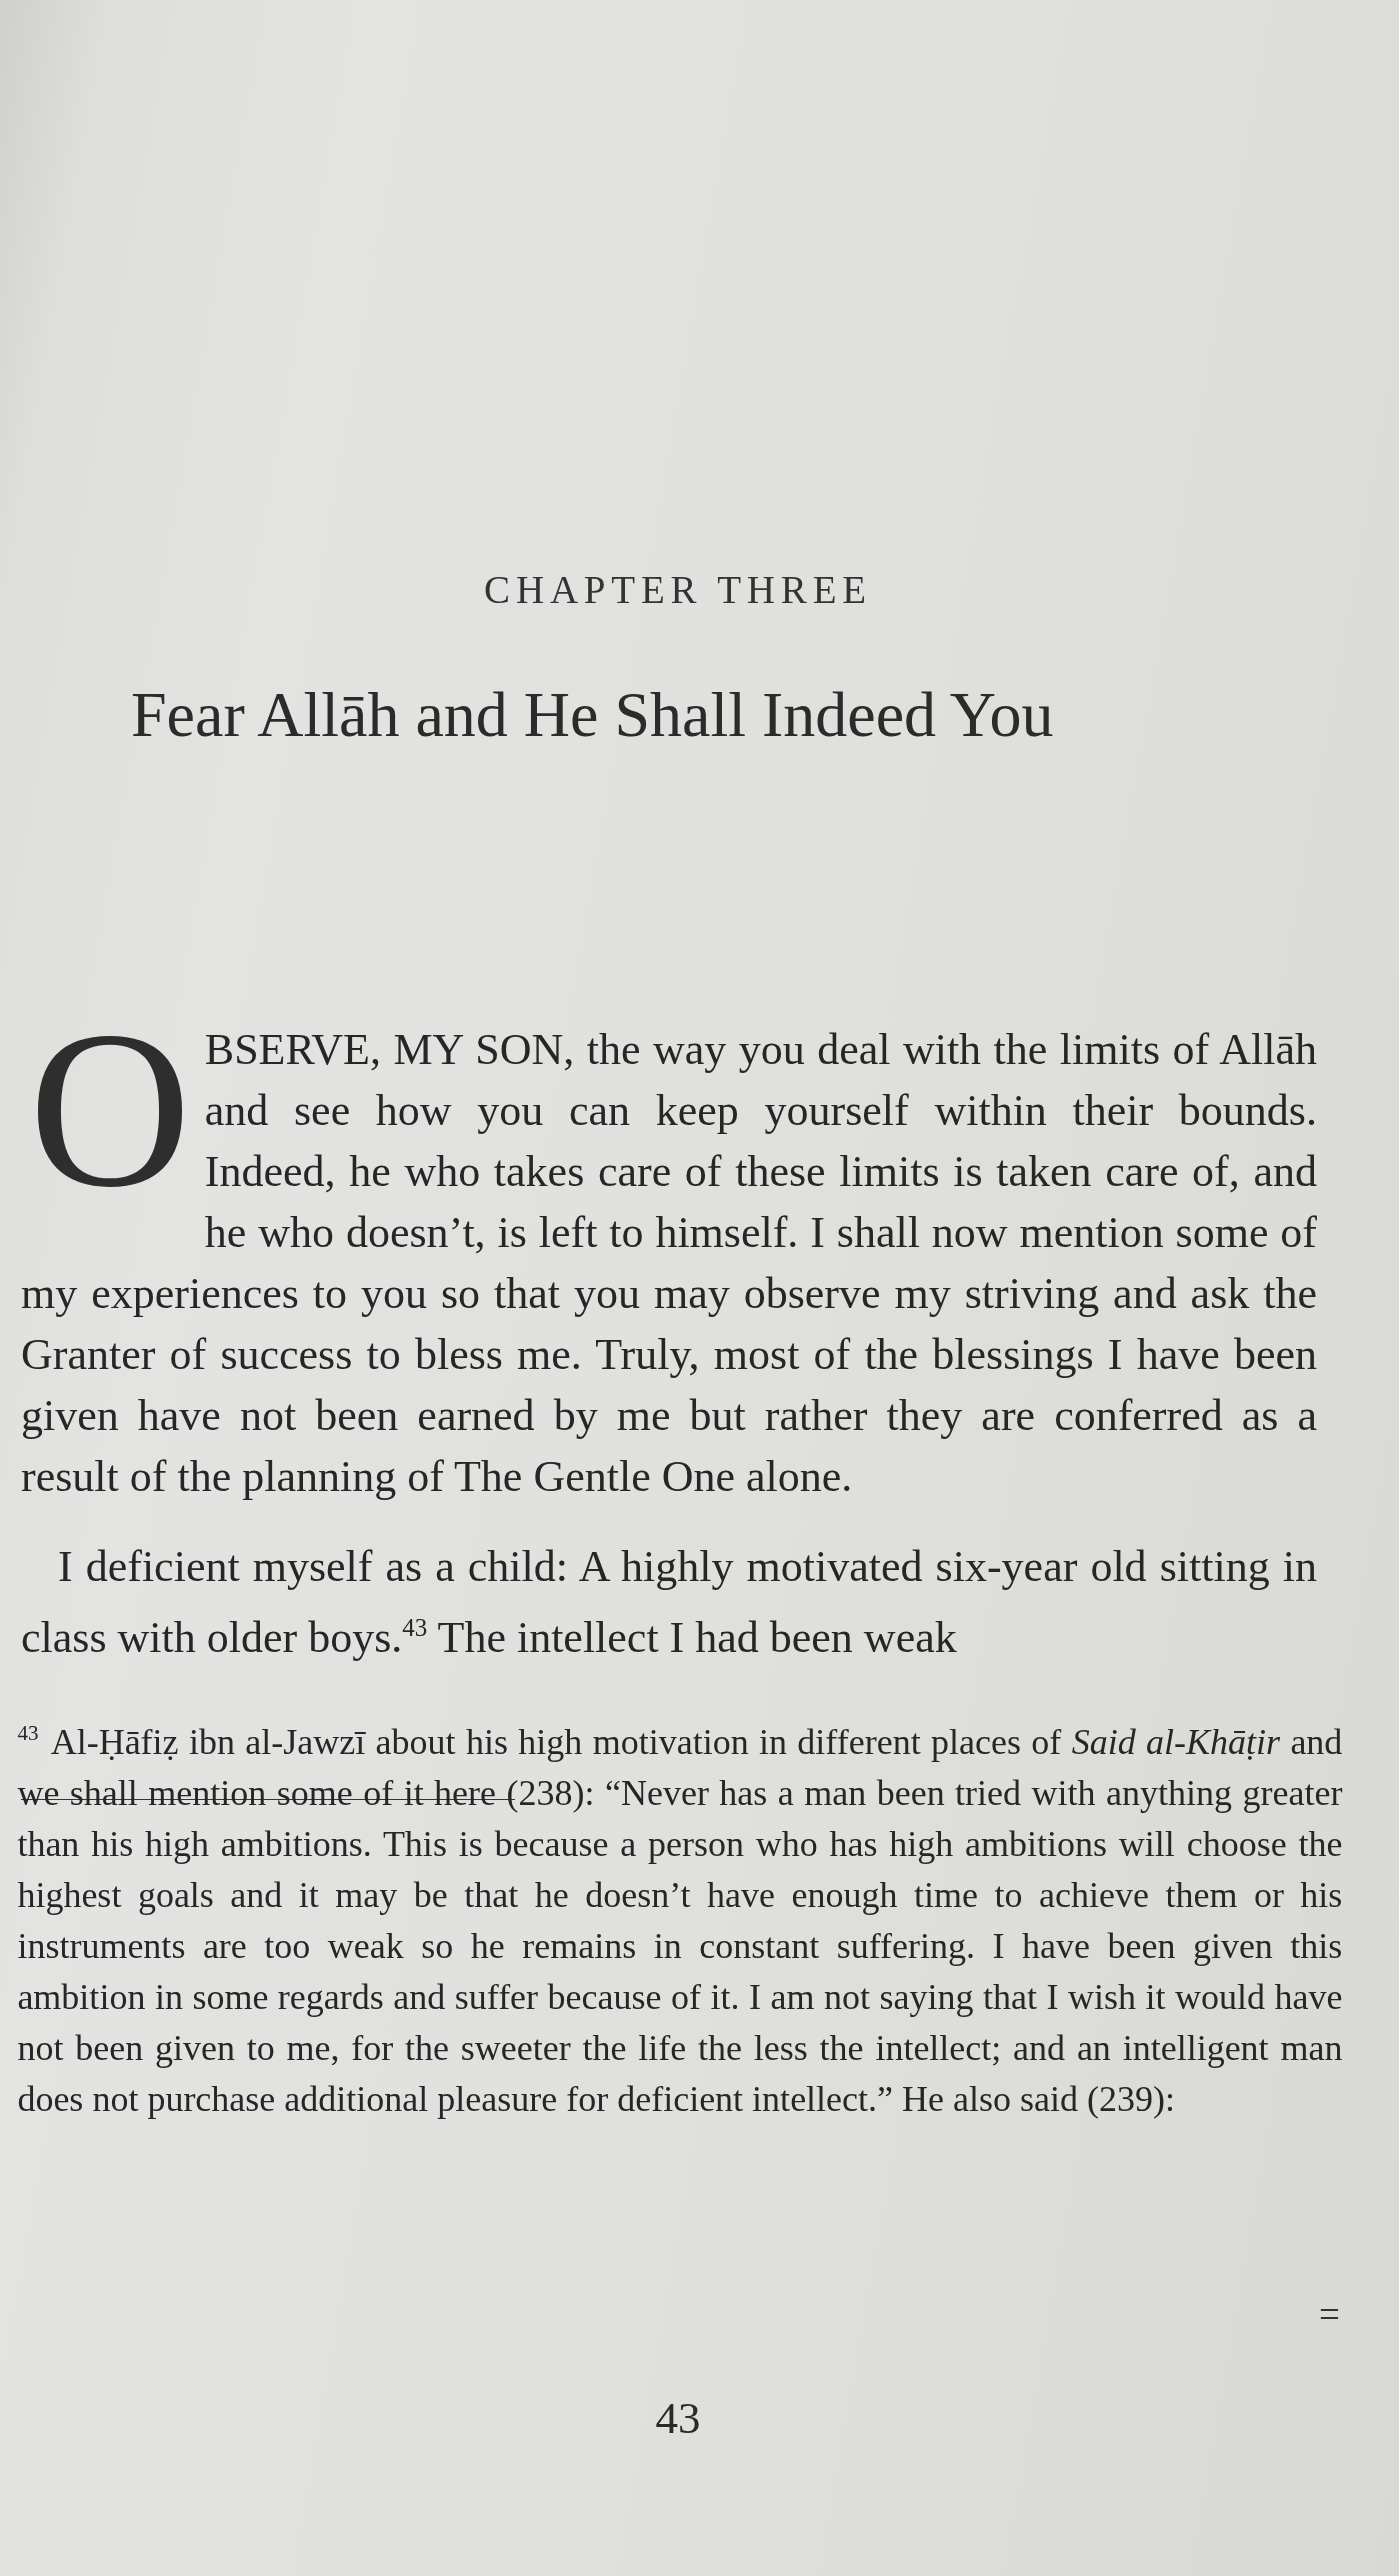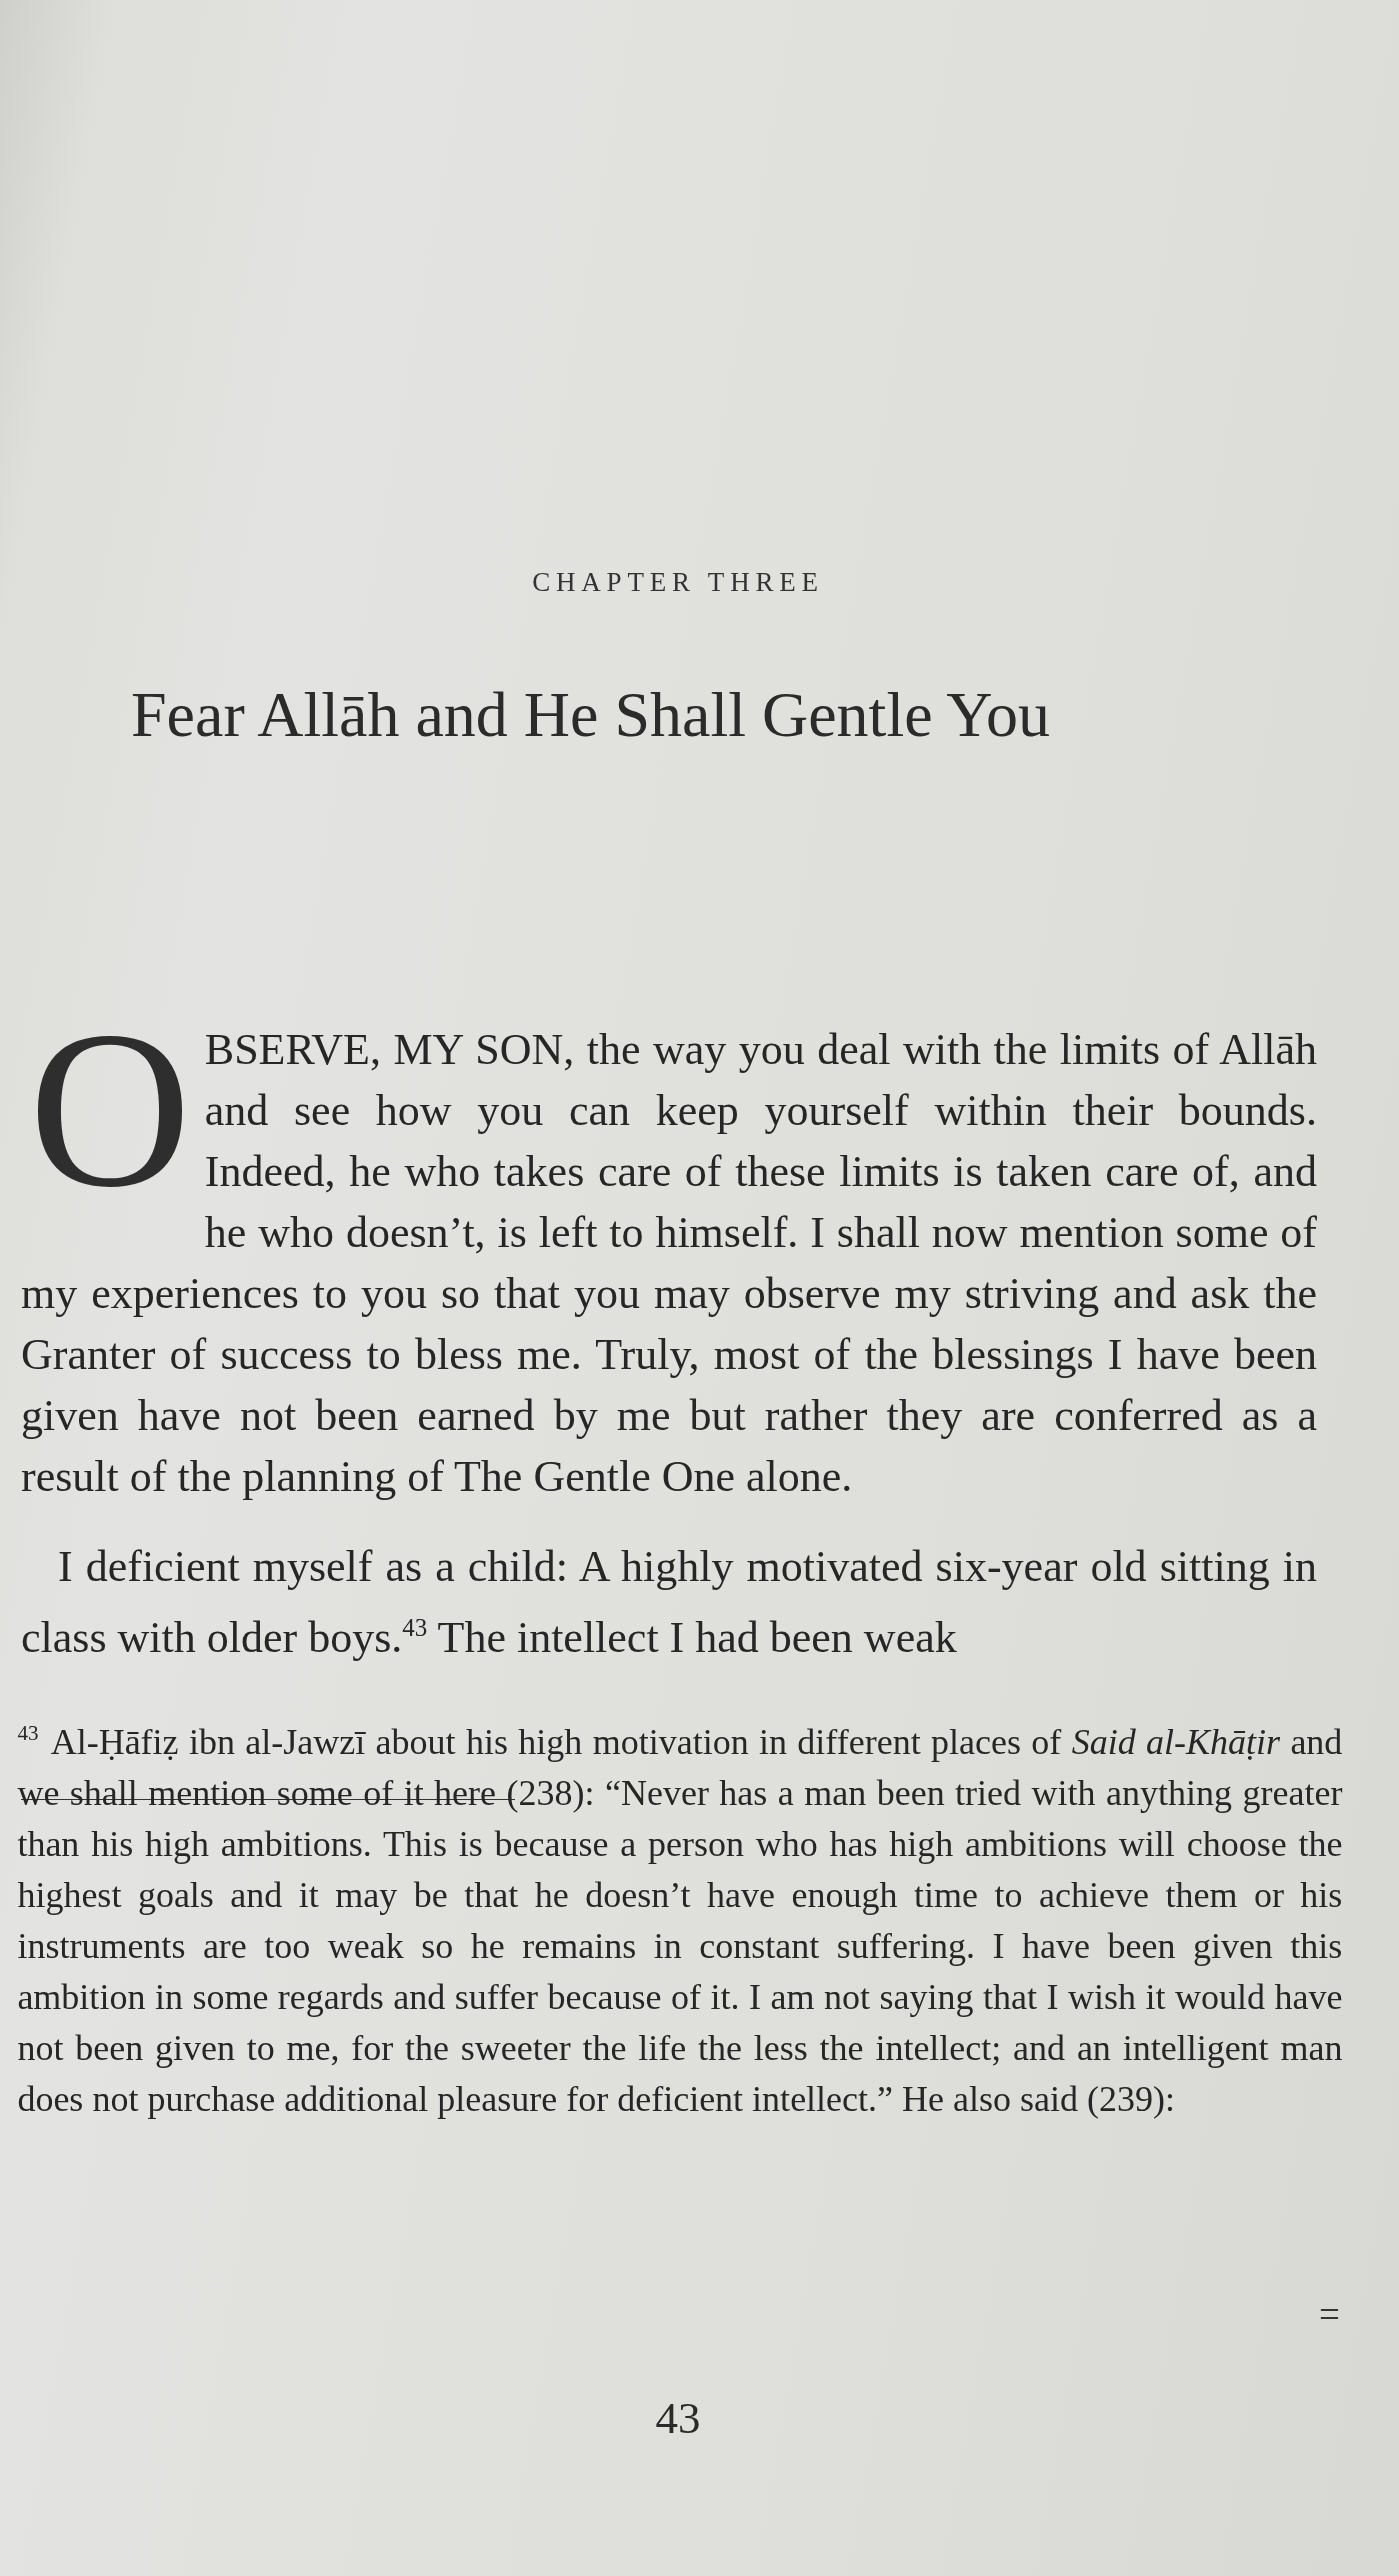--- a/index.html
+++ b/index.html
@@ -6,21 +6,21 @@
     body {
       width: 1399px; height: 2576px; overflow: hidden;
       background: linear-gradient(100deg, #cfd0cc 0%, #dedfdb 6%, #e3e4e1 20%, #dfe0dc 60%, #d8d9d5 100%);
       position: relative;
       font-family: "Liberation Serif", "DejaVu Serif", serif;
       color: #2a2a2a;
     }
     .page { position: absolute; inset: 0; }
     .chapter-label {
       position: absolute; left: 0; width: 1356px; top: 567px;
-      text-align: center; font-size: 27px; letter-spacing: 5.8px; color: #333;
+      text-align: center; font-size: 39px; letter-spacing: 5.8px; color: #333;
     }
     .chapter-title {
       position: absolute; left: 131px; top: 678px;
       font-size: 64px; color: #2b2b2b; white-space: nowrap;
     }
     .body-text {
       position: absolute; left: 21px; width: 1296px; top: 1019px;
       font-size: 44px; line-height: 61px; text-align: justify; color: #262626;
     }
     .body-text p { margin: 0; }
@@ -44,21 +44,21 @@
     .page-number {
       position: absolute; left: 0; width: 1356px; top: 2392px;
       text-align: center; font-size: 45px; color: #2a2a2a;
     }
   </style>
 </head>
 <body>
 
 <div class="page">
   <div class="chapter-label">CHAPTER THREE</div>
-  <div class="chapter-title">Fear Allāh and He Shall Gentle You</div>
+  <div class="chapter-title">Fear Allāh and He Shall Indeed You</div>
 
   <div class="body-text">
     <p>
       <span class="dropcap">O</span><span>BSERVE, MY SON,</span><span> the way you deal with the limits of Allāh and see how you can keep yourself within their bounds. Indeed, he who takes care of these limits is taken care of, and he who doesn’t, is left to himself. I shall now mention some of my experiences to you so that you may observe my striving and ask the Granter of success to bless me. Truly, most of the blessings I have been given have not been earned by me but rather they are conferred as a result of the planning of The Gentle One alone.</span>
     </p>
     <p class="para2">
       <span>I deficient myself as a child: A highly motivated six-year old sitting in class with older boys.</span><sup style="font-size:25px;">43</sup><span> The intellect I had been weak</span>
     </p>
   </div>
 

